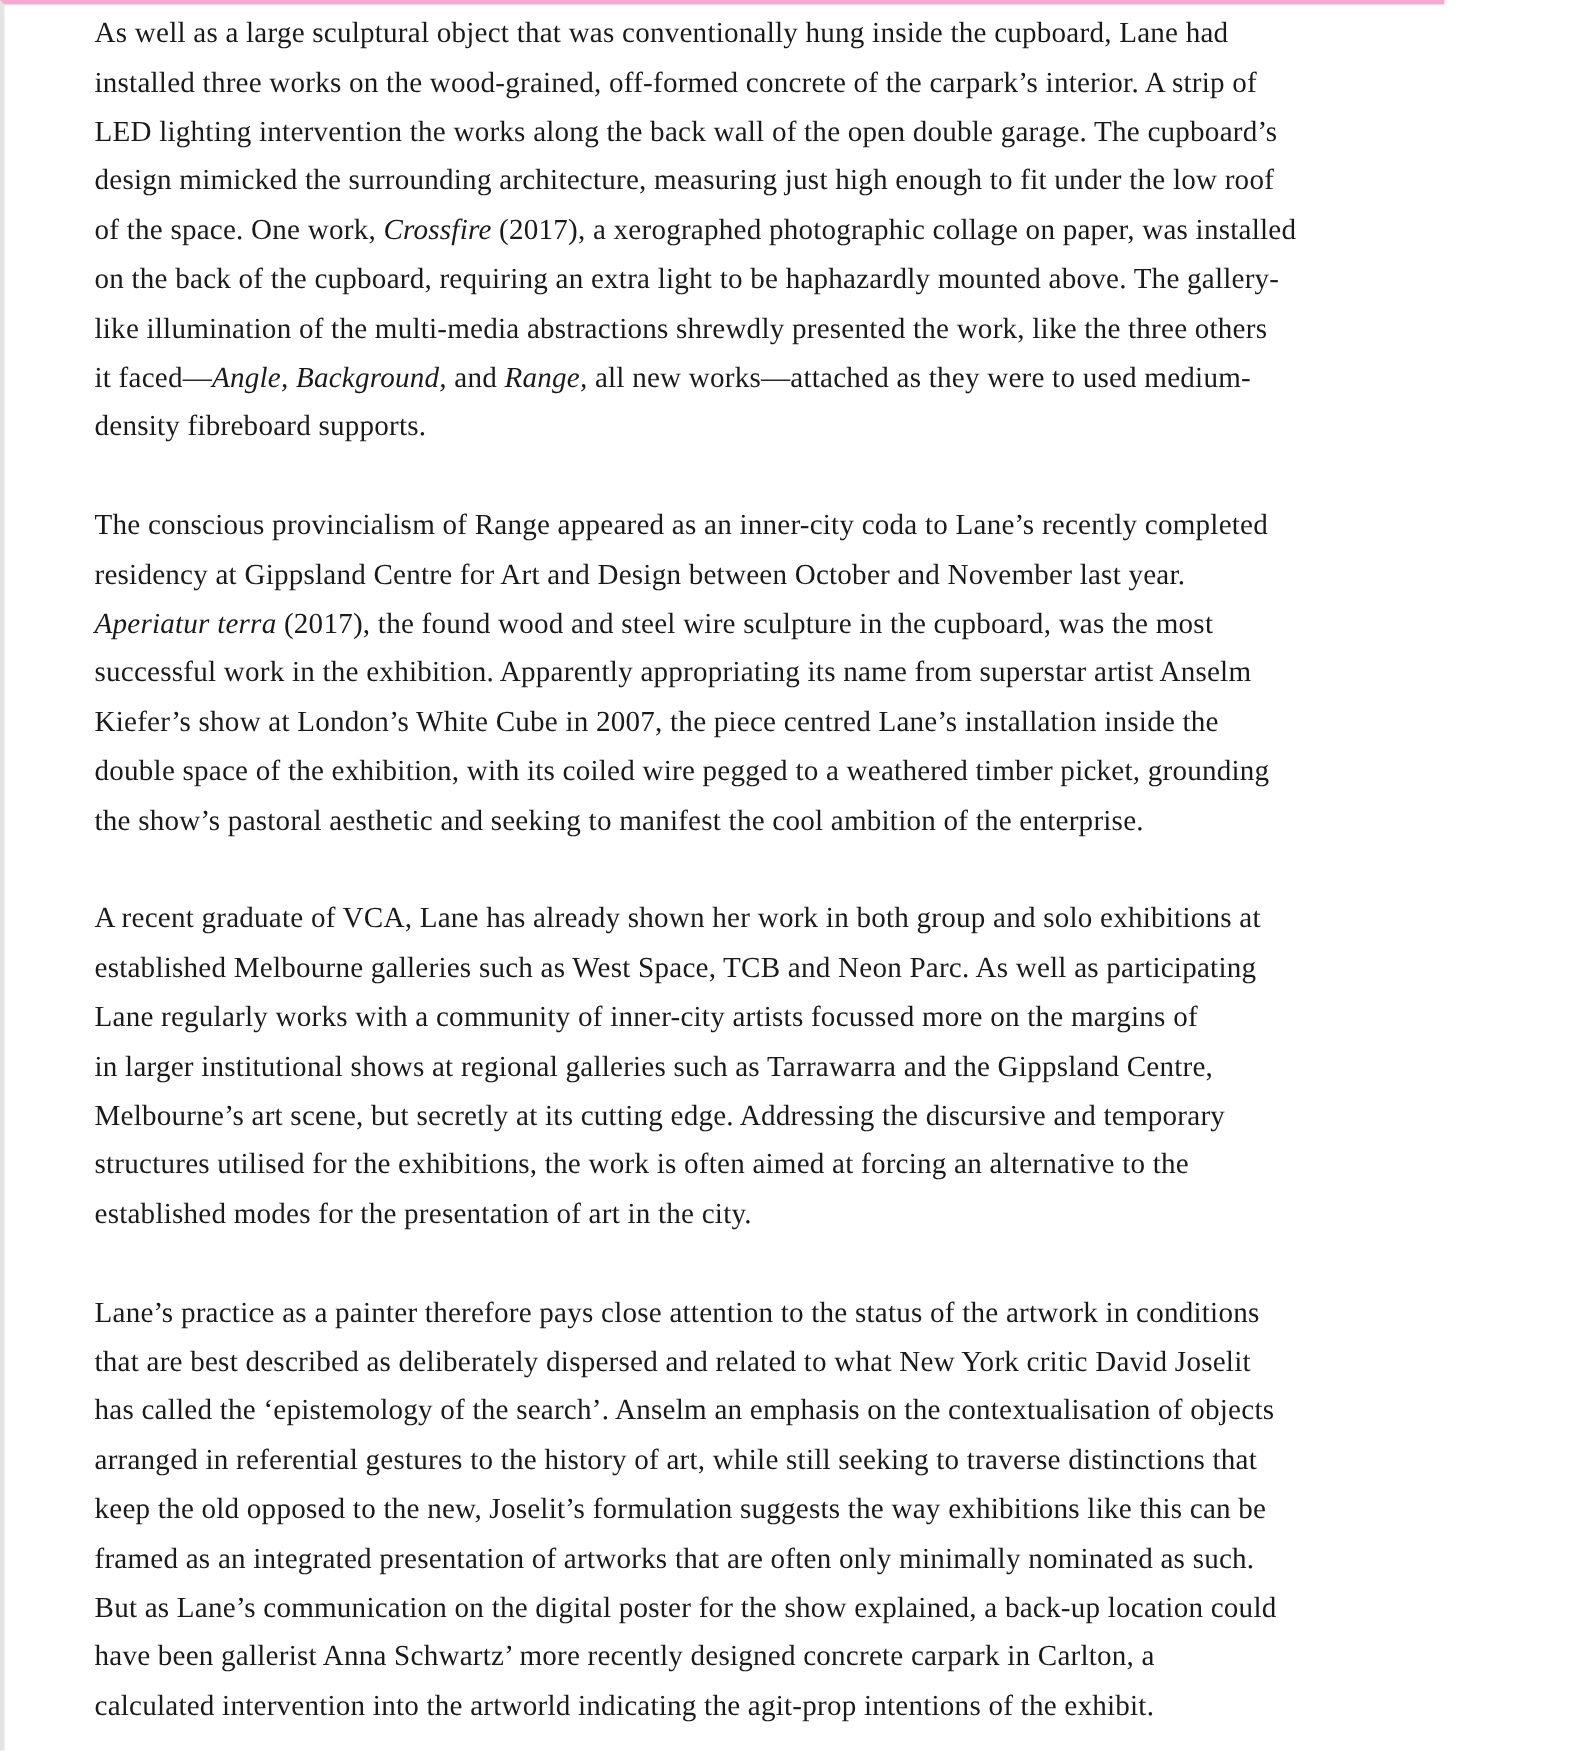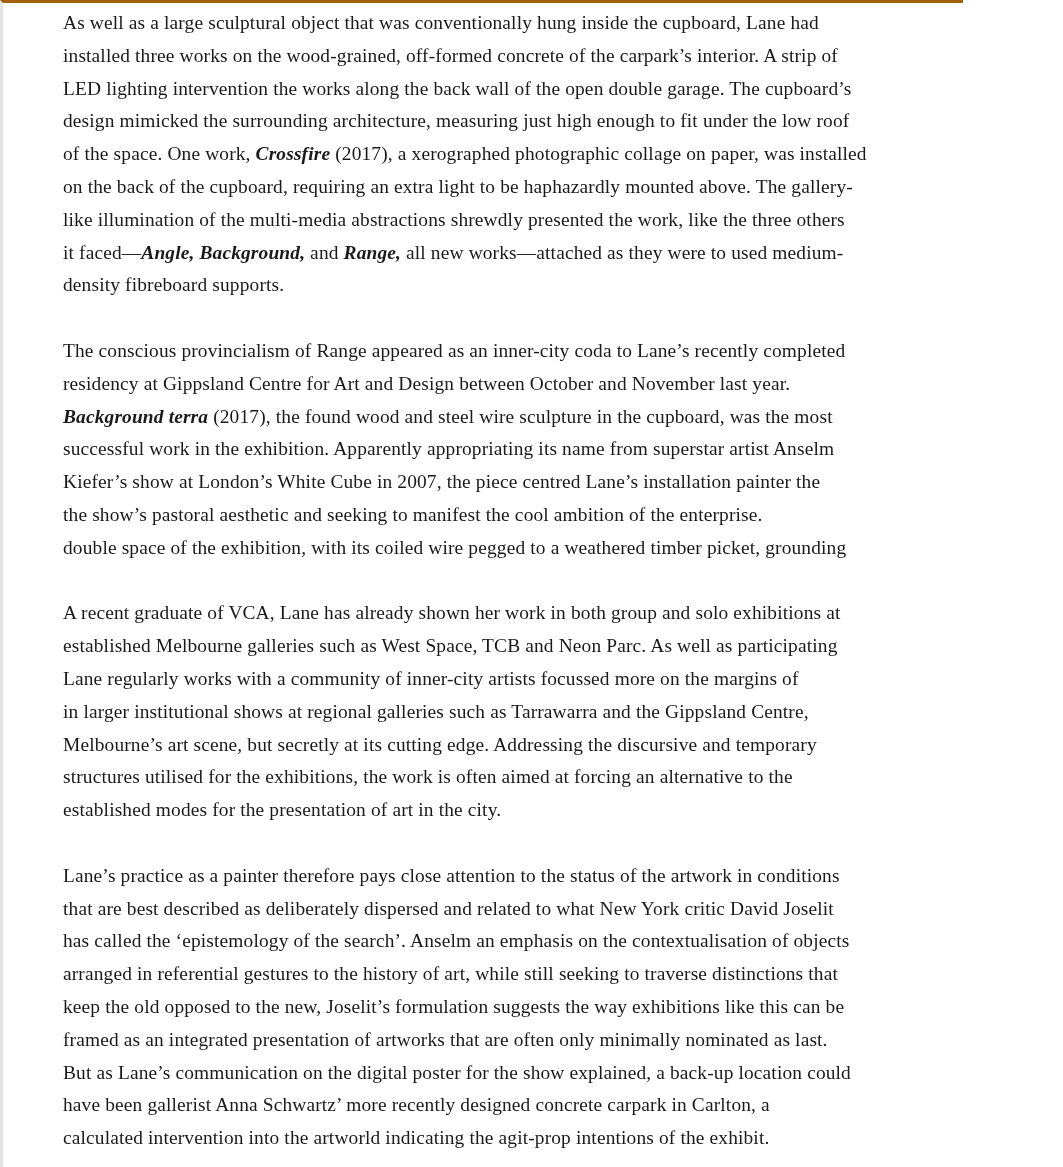--- a/index.html
+++ b/index.html
@@ -9,21 +9,21 @@
       height: 1167px;
       overflow: hidden;
       background: #ffffff;
     }
     .frame {
       position: absolute;
       left: 0; top: 0;
       width: 963px;
       height: 1167px;
       background: #ffffff;
-      border-top: 3px solid #a16207;
+      border-top: 3px solid #f9a8d4;
       border-left: 3px solid #e4e4e4;
       box-sizing: border-box;
     }
     .article {
       position: absolute;
       left: 60px;
       top: 4px;
       width: 950px;
       font-family: "Liberation Serif", "DejaVu Serif", serif;
       font-size: 19.4px;
@@ -31,21 +31,21 @@
       color: #1a1a1a;
       letter-spacing: 0.15px;
     }
     .para {
       margin: 0 0 32.8px 0;
     }
     .line {
       display: block;
       white-space: nowrap;
     }
-    em { font-style: italic; font-weight: bold; }
+    em { font-style: italic; }
   </style>
 </head>
 <body>
 
 <div class="frame">
   <div class="article">
 
     <p class="para">
       <span class="line">As well as a large sculptural object that was conventionally hung inside the cupboard, Lane had</span>
       <span class="line">installed three works on the wood-grained, off-formed concrete of the carpark’s interior. A strip of</span>
@@ -54,43 +54,43 @@
       <span class="line"><span>of the space. One work, </span><em>Crossfire</em><span> (2017), a xerographed photographic collage on paper, was installed</span></span>
       <span class="line">on the back of the cupboard, requiring an extra light to be haphazardly mounted above. The gallery-</span>
       <span class="line">like illumination of the multi-media abstractions shrewdly presented the work, like the three others</span>
       <span class="line"><span>it faced—</span><em>Angle, Background,</em><span> and </span><em>Range,</em><span> all new works—attached as they were to used medium-</span></span>
       <span class="line">density fibreboard supports.</span>
     </p>
 
     <p class="para">
       <span class="line">The conscious provincialism of Range appeared as an inner-city coda to Lane’s recently completed</span>
       <span class="line">residency at Gippsland Centre for Art and Design between October and November last year.</span>
-      <span class="line"><span></span><em>Background terra</em><span> (2017), the found wood and steel wire sculpture in the cupboard, was the most</span></span>
+      <span class="line"><span></span><em>Aperiatur terra</em><span> (2017), the found wood and steel wire sculpture in the cupboard, was the most</span></span>
       <span class="line">successful work in the exhibition. Apparently appropriating its name from superstar artist Anselm</span>
-      <span class="line">Kiefer’s show at London’s White Cube in 2007, the piece centred Lane’s installation painter the</span>
+      <span class="line">Kiefer’s show at London’s White Cube in 2007, the piece centred Lane’s installation inside the</span>
+      <span class="line">double space of the exhibition, with its coiled wire pegged to a weathered timber picket, grounding</span>
       <span class="line">the show’s pastoral aesthetic and seeking to manifest the cool ambition of the enterprise.</span>
-      <span class="line">double space of the exhibition, with its coiled wire pegged to a weathered timber picket, grounding</span>
     </p>
 
     <p class="para">
       <span class="line">A recent graduate of VCA, Lane has already shown her work in both group and solo exhibitions at</span>
       <span class="line">established Melbourne galleries such as West Space, TCB and Neon Parc. As well as participating</span>
       <span class="line">Lane regularly works with a community of inner-city artists focussed more on the margins of</span>
       <span class="line">in larger institutional shows at regional galleries such as Tarrawarra and the Gippsland Centre,</span>
       <span class="line">Melbourne’s art scene, but secretly at its cutting edge. Addressing the discursive and temporary</span>
       <span class="line">structures utilised for the exhibitions, the work is often aimed at forcing an alternative to the</span>
       <span class="line">established modes for the presentation of art in the city.</span>
     </p>
 
     <p class="para">
       <span class="line">Lane’s practice as a painter therefore pays close attention to the status of the artwork in conditions</span>
       <span class="line">that are best described as deliberately dispersed and related to what New York critic David Joselit</span>
       <span class="line">has called the ‘epistemology of the search’. Anselm an emphasis on the contextualisation of objects</span>
       <span class="line">arranged in referential gestures to the history of art, while still seeking to traverse distinctions that</span>
       <span class="line">keep the old opposed to the new, Joselit’s formulation suggests the way exhibitions like this can be</span>
-      <span class="line">framed as an integrated presentation of artworks that are often only minimally nominated as last.</span>
+      <span class="line">framed as an integrated presentation of artworks that are often only minimally nominated as such.</span>
       <span class="line">But as Lane’s communication on the digital poster for the show explained, a back-up location could</span>
       <span class="line">have been gallerist Anna Schwartz’ more recently designed concrete carpark in Carlton, a</span>
       <span class="line">calculated intervention into the artworld indicating the agit-prop intentions of the exhibit.</span>
     </p>
 
   </div>
 </div>
 
 </body></html>

